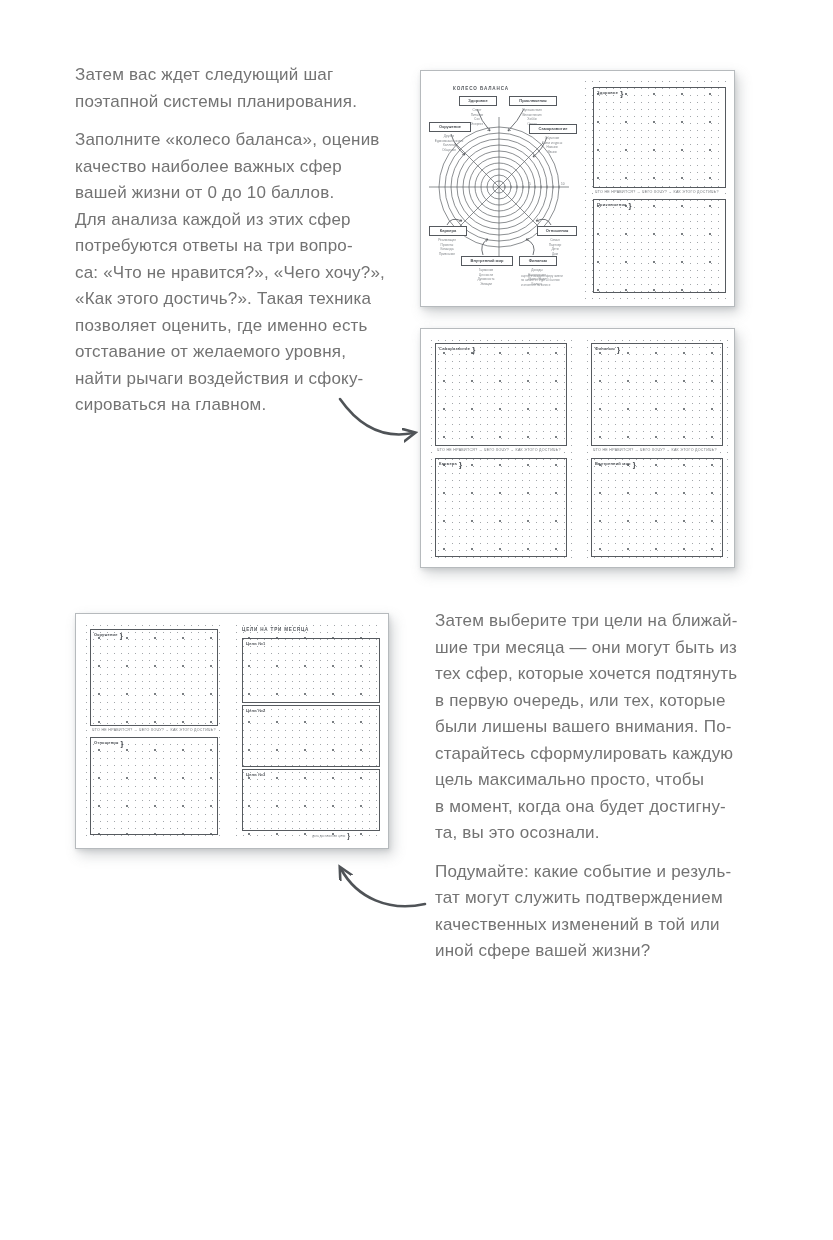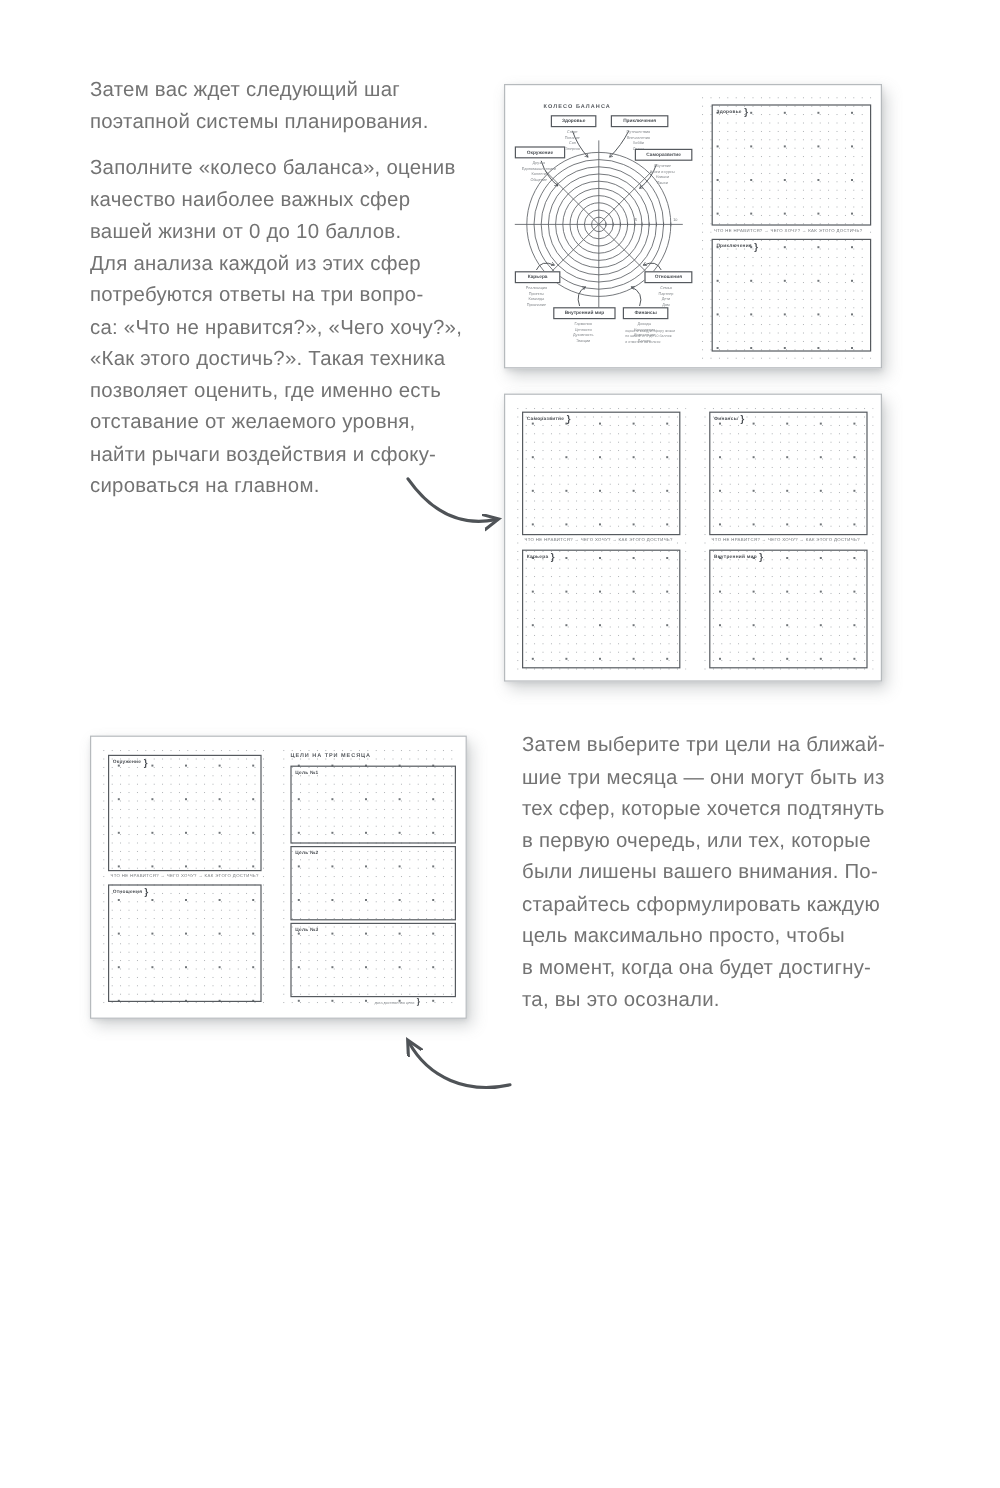--- a/index.html
+++ b/index.html
@@ -272,20 +272,24 @@
 <div id="text-goals" class="text-col">
   <p>Затем выберите три цели на ближай-
 шие три месяца — они могут быть из
 тех сфер, которые хочется подтянуть
 в первую очередь, или тех, которые
 были лишены вашего внимания. По-
 старайтесь сформулировать каждую
 цель максимально просто, чтобы
 в момент, когда она будет достигну-
 та, вы это осознали.</p>
+  <p>Подумайте: какие событие и резуль-
+тат могут служить подтверждением
+качественных изменений в той или
+иной сфере вашей жизни?</p>
 </div>
 
 <svg class="hand-arrow" style="left:333px;top:392px;" width="100" height="58" viewBox="0 0 100 58">
   <defs>
     <marker id="bh" markerWidth="6" markerHeight="6" refX="4" refY="2.5" orient="auto">
       <path d="M0,0 L5,2.5 L0,5" fill="none" stroke="#4f5357" stroke-width="1" stroke-linecap="round"></path>
     </marker>
   </defs>
   <path d="M7,7 C26,34 50,47 80,41" fill="none" stroke="#4f5357" stroke-width="2.6" stroke-linecap="round" marker-end="url(#bh)"></path>
 </svg>

